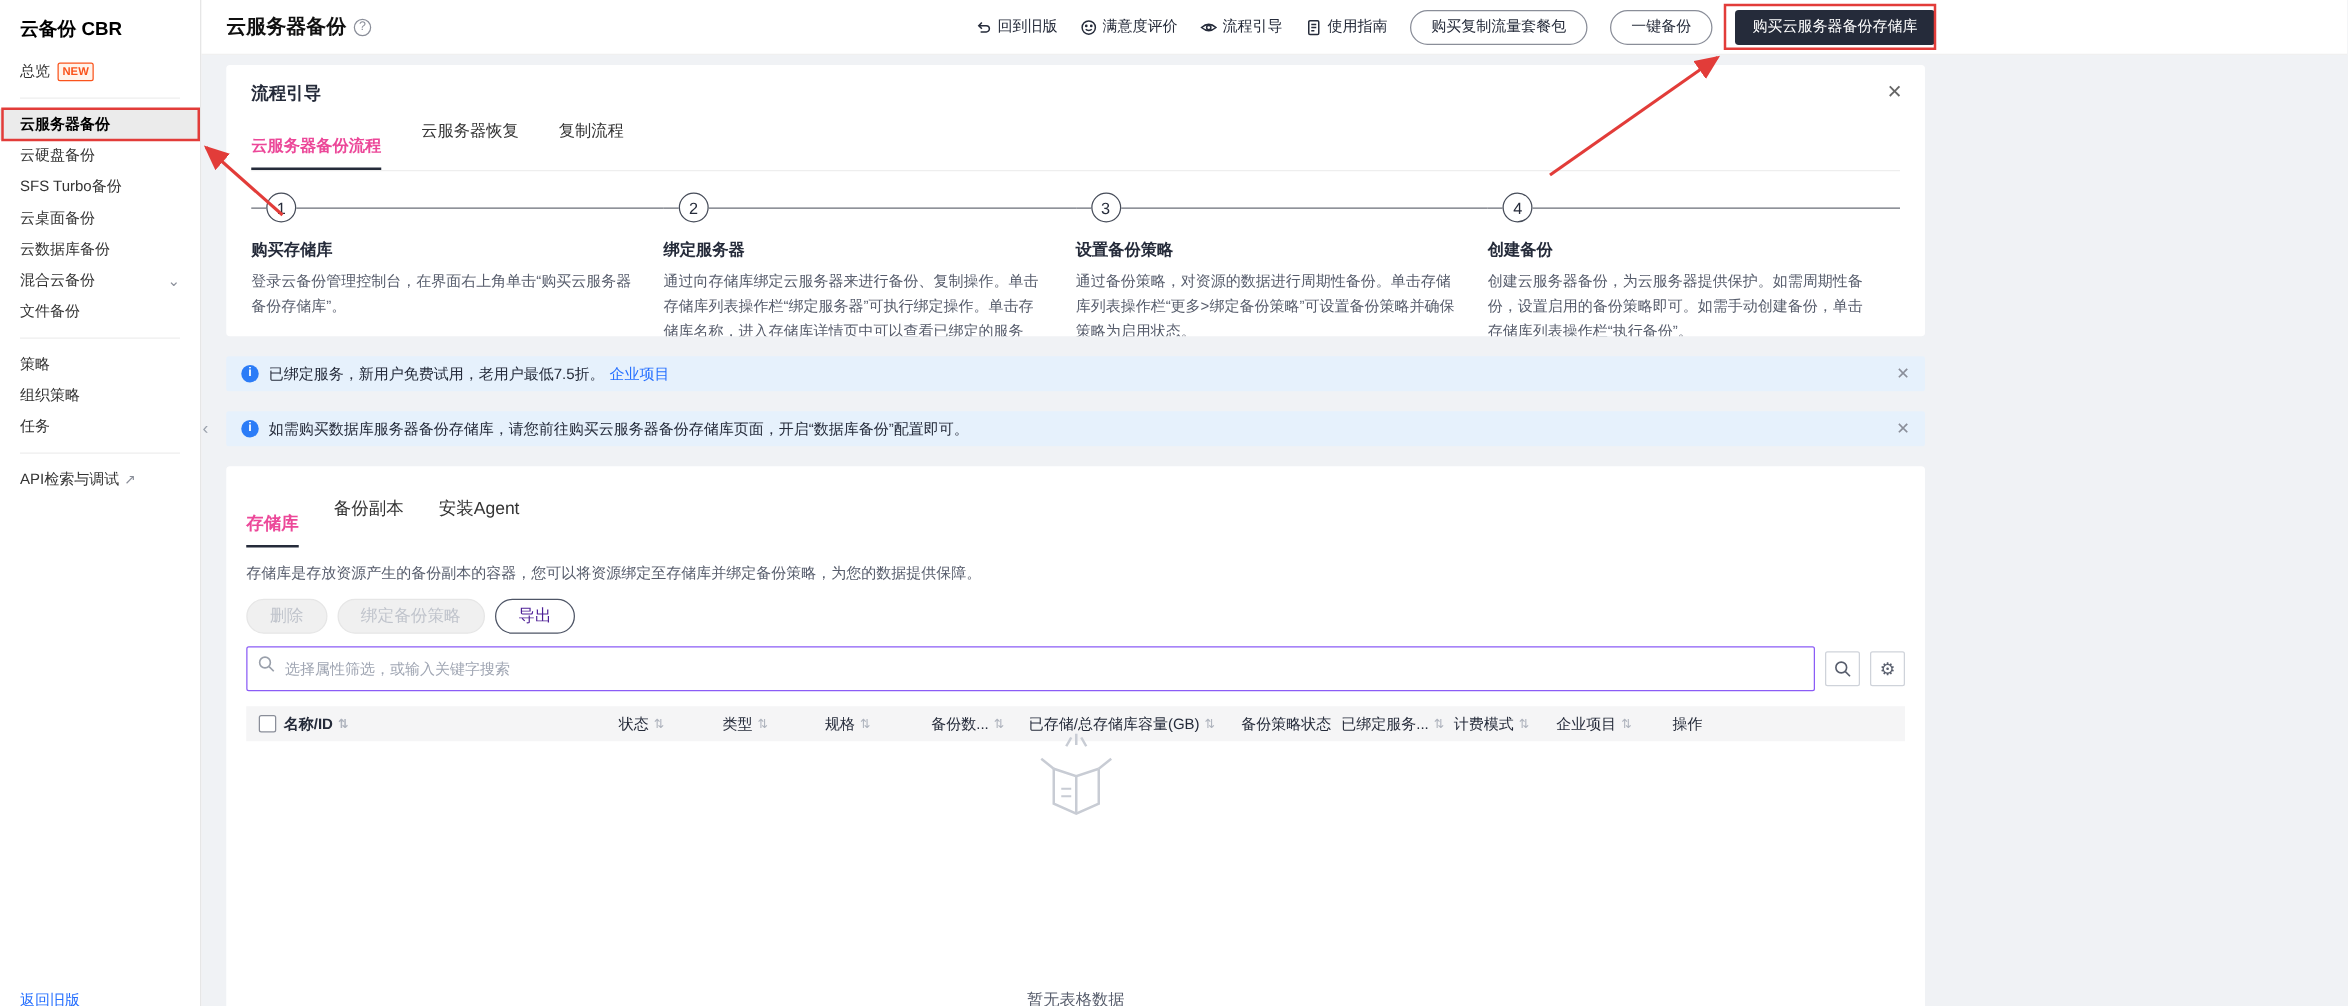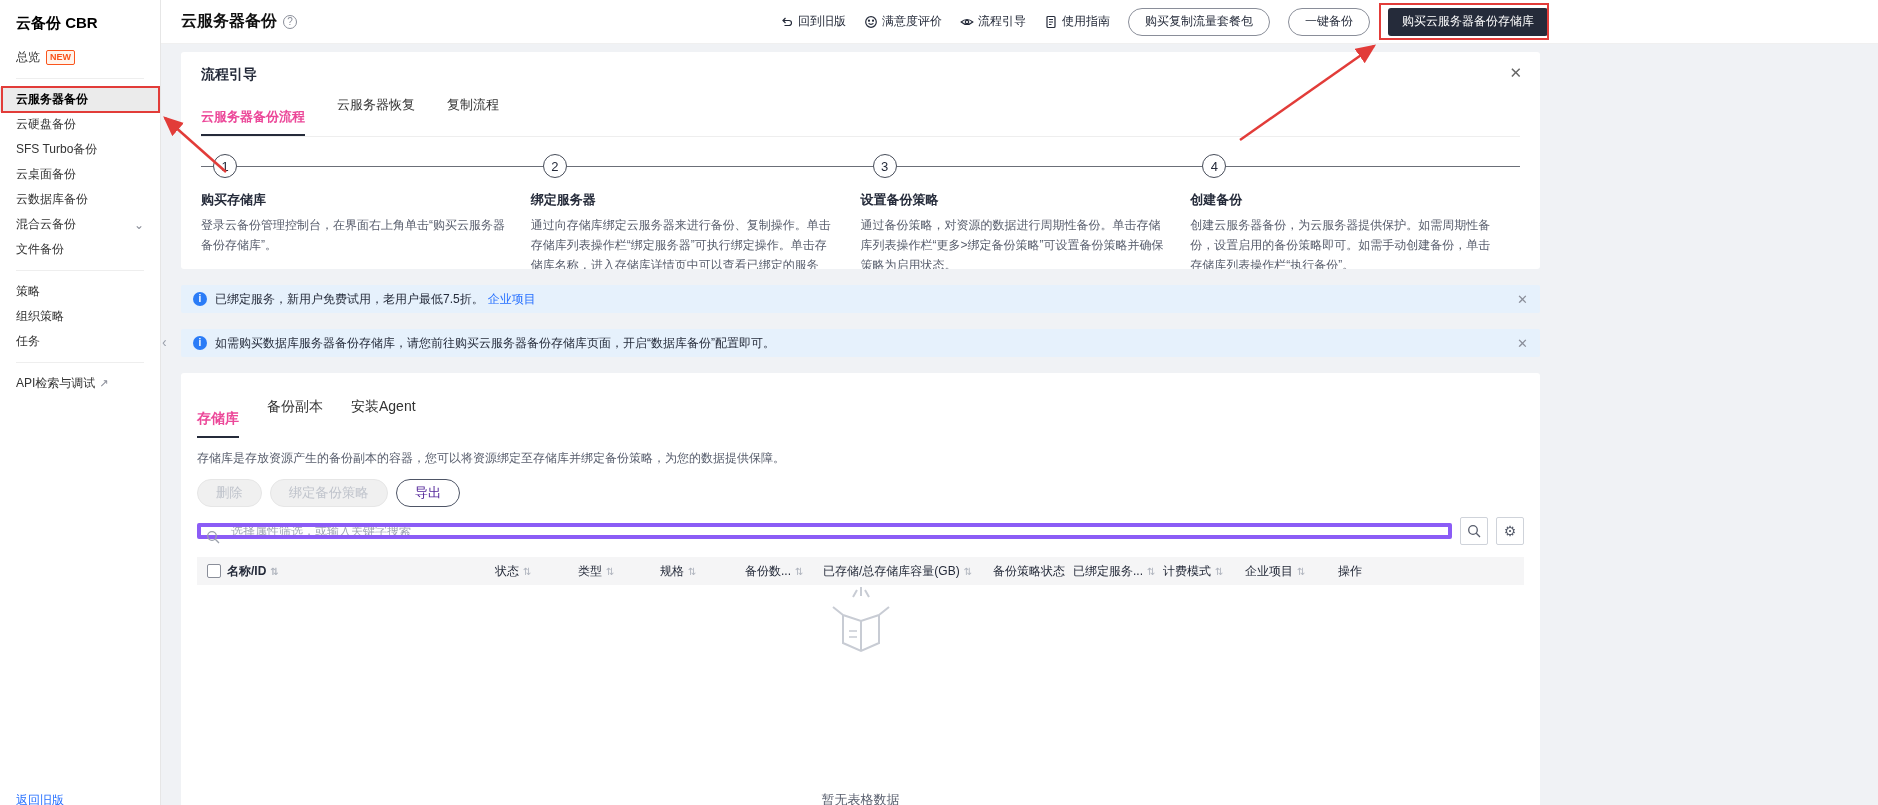--- a/index.html
+++ b/index.html
@@ -72,21 +72,21 @@
   .main-tabs .tab { font-size:14px; }
   .table-desc { margin-top:12px; color:#575d6c; }
   .actions { margin-top:12px; display:flex; gap:8px; align-items:center; }
   .pill-disabled { height:28px; padding:0 18px; border-radius:14px; background:#f0f0f0;
     color:#c0c4cc; border:1px solid #e6e6e6; display:flex; align-items:center; cursor:not-allowed; }
   .pill-outline { height:28px; padding:0 18px; border-radius:14px; background:#fff;
     color:#4c1d95; border:1px solid #4e5566; display:flex; align-items:center; cursor:pointer; }
   .search-row { margin-top:10px; display:flex; align-items:center; gap:8px; }
   .search-wrap { position:relative; flex:1; }
   .search-wrap svg { position:absolute; left:9px; top:7px; }
-  .search-input { width:100%; height:16px; border:4px solid #8b5cf6; border-radius:2px;
+  .search-input { width:100%; height:36px; border:1px solid #8b5cf6; border-radius:2px;
     padding:0 8px 0 30px; font-size:12px; color:#252b3a; outline:none;
     font-family:"Liberation Sans","DejaVu Sans",sans-serif; }
   .search-input::placeholder { color:#a0a6b3; }
   .sq-btn { width:28px; height:28px; border:1px solid #cfd3da; border-radius:2px; background:#fff;
     display:flex; align-items:center; justify-content:center; cursor:pointer; color:#575d6c; font-size:14px; }
   .thead { margin-top:12px; display:flex; align-items:center; height:28px; background:#f5f5f6;
     color:#252b3a; }
   .th { display:flex; align-items:center; gap:4px; padding-left:6px; white-space:nowrap; overflow:hidden; flex:none; }
   .sort { color:#aeb3bd; font-size:10px; }
   .cb-cell { width:24px; display:flex; justify-content:flex-end; flex:none; }

